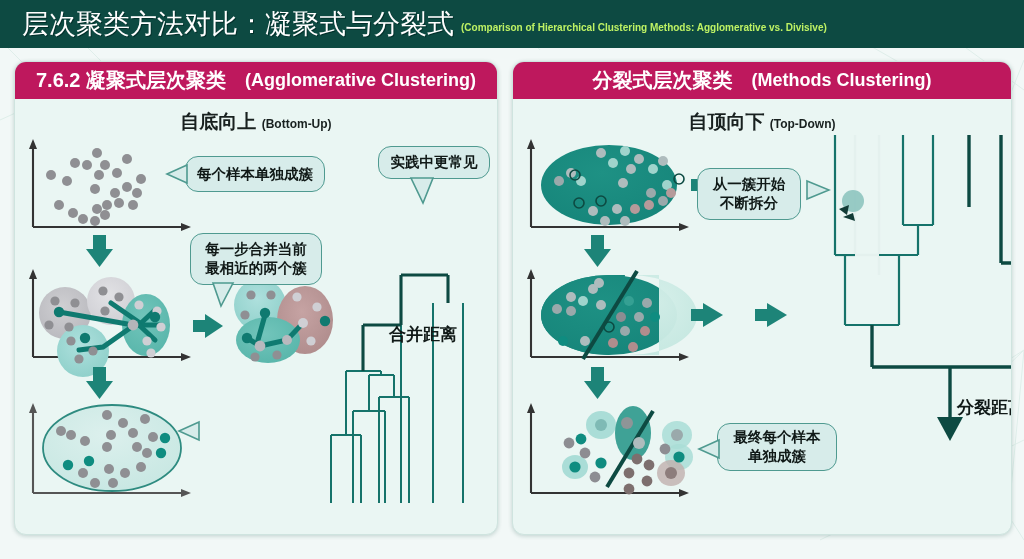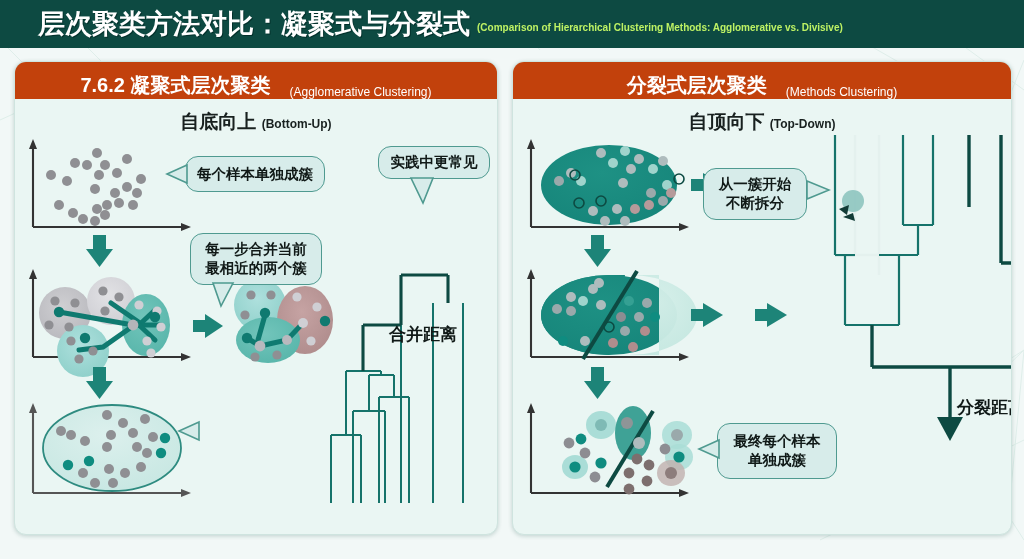--- a/index.html
+++ b/index.html
@@ -14,45 +14,45 @@
   
   .bg-deco{position:absolute;inset:0;z-index:0;pointer-events:none;}
 
   
   .titlebar{
     position:absolute;left:0;top:0;width:1024px;height:48px;
     background:#0d4a42;z-index:3;
     display:flex;align-items:center;
   }
   .title-cn{
-    color:#ffffff;font-size:27px;font-weight:bold;letter-spacing:0px;
-    margin-left:38px;white-space:nowrap;
+    color:#ffffff;font-size:27px;font-weight:normal;letter-spacing:0px;
+    margin-left:22px;white-space:nowrap;
     text-shadow:1px 1px 0 #03302b;
   }
   .title-en{
     color:#bef264;font-size:10px;font-weight:bold;margin-left:7px;
     white-space:nowrap;position:relative;top:3px;
   }
 
   
   .panel{
     position:absolute;top:61px;height:472px;
     border-radius:12px;overflow:hidden;z-index:2;
     box-shadow:0 1px 4px rgba(13,74,66,.22);
     background:#eaf6f3;
     border:1px solid #cfe4df;
   }
   .panel.left{left:14px;width:482px;}
   .panel.right{left:512px;width:498px;}
   .panel-head{
-    height:37px;background:#c2410c;display:flex;align-items:flex-end;
+    height:37px;background:#be185d;display:flex;align-items:center;
     justify-content:center;
   }
   .panel-head .ph-cn{color:#fff;font-size:20px;font-weight:bold;white-space:nowrap;}
-  .panel-head .ph-en{color:#fff;font-size:12px;font-weight:normal;white-space:nowrap;margin-left:19px;}
+  .panel-head .ph-en{color:#fff;font-size:18px;font-weight:bold;white-space:nowrap;margin-left:19px;}
   .panel-sub{
     text-align:center;color:#18201f;font-size:19px;font-weight:bold;
     padding-top:10px;letter-spacing:0px;
   }
   .panel-sub .sub-en{font-size:12px;}
   .panel-body{position:relative;width:100%;height:400px;}
 
   
   .bubble{
     position:absolute;background:#d7ecea;border:1.6px solid #4f9a90;
@@ -519,29 +519,29 @@
         </g>
         <path d="M424 282 L450 282 L437 306 Z" fill="#0d4a42"></path>
         <text x="478" y="278" font-family="Liberation Sans, sans-serif" font-size="17" font-weight="bold" fill="#101917" text-anchor="middle">分裂距离</text>
         <g>
           <circle cx="340" cy="66" r="11" fill="#8fc6c0" opacity=".92"></circle>
           <path d="M326 74 L336 70 L334 80 Z" fill="#123b36"></path>
           <path d="M330 82 L340 78 L342 86 Z" fill="#123b36"></path>
         </g>
       </svg>
 
-      <div class="bubble" style="left:190px;top:33px;width:104px;height:52px;white-space:pre-line;">
+      <div class="bubble" style="left:184px;top:33px;width:104px;height:52px;white-space:pre-line;">
         <span>从一簇开始
 不断拆分</span>
       </div>
       <svg class="bub-tail" width="26" height="22" style="left:292px;top:44px;">
         <path d="M2 2 L24 11 L2 20 Z" fill="#d7ecea" stroke="#4f9a90" stroke-width="1.6"></path>
       </svg>
 
-      <div class="bubble" style="left:204px;top:288px;width:120px;height:56px;white-space:pre-line;">
+      <div class="bubble" style="left:204px;top:288px;width:120px;height:48px;white-space:pre-line;">
         <span>最终每个样本
 单独成簇</span>
       </div>
       <svg class="bub-tail" width="24" height="22" style="left:184px;top:303px;">
         <path d="M22 2 L2 11 L22 20 Z" fill="#d7ecea" stroke="#4f9a90" stroke-width="1.6"></path>
       </svg>
     </div>
   </div>
 
 </div>

